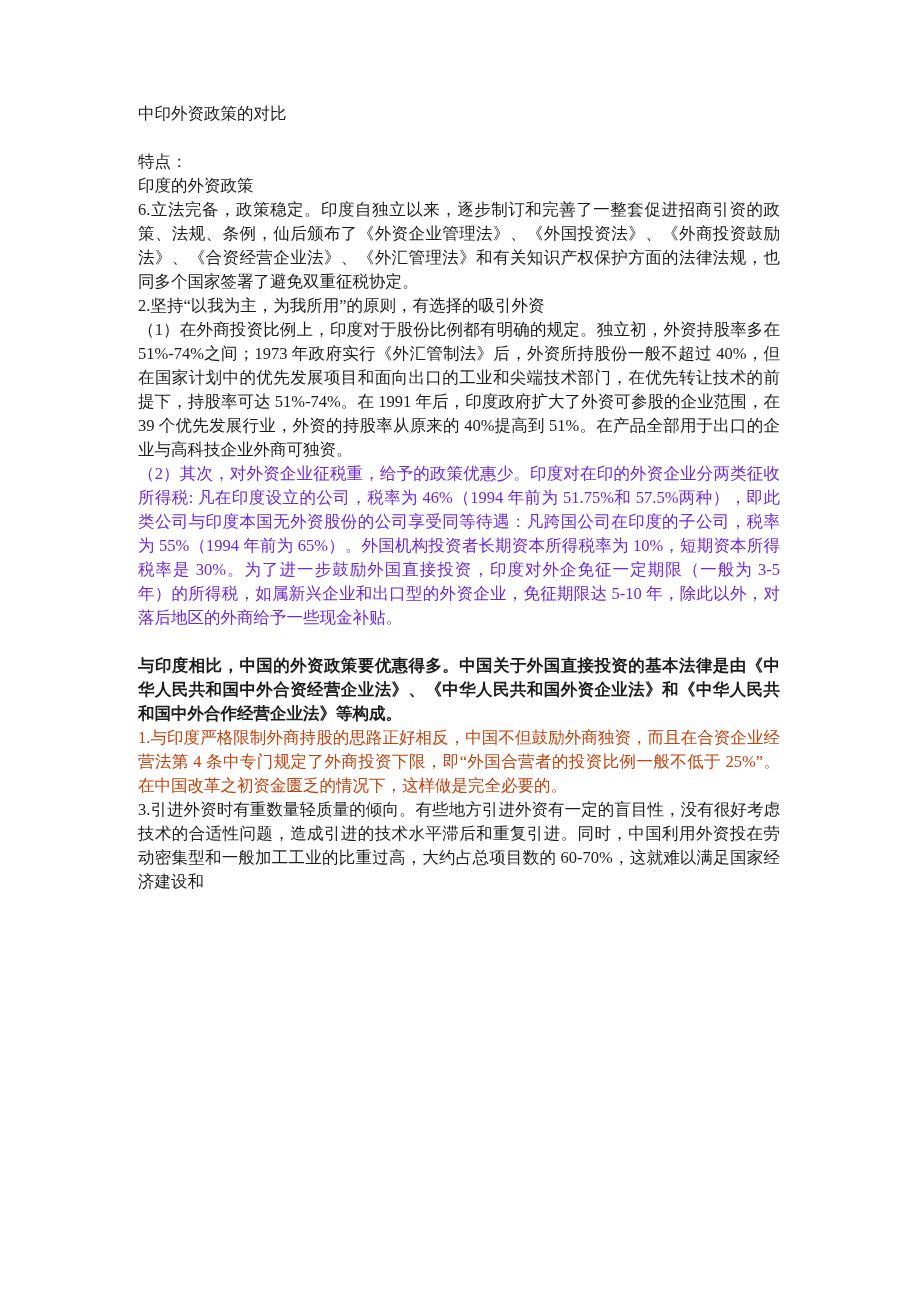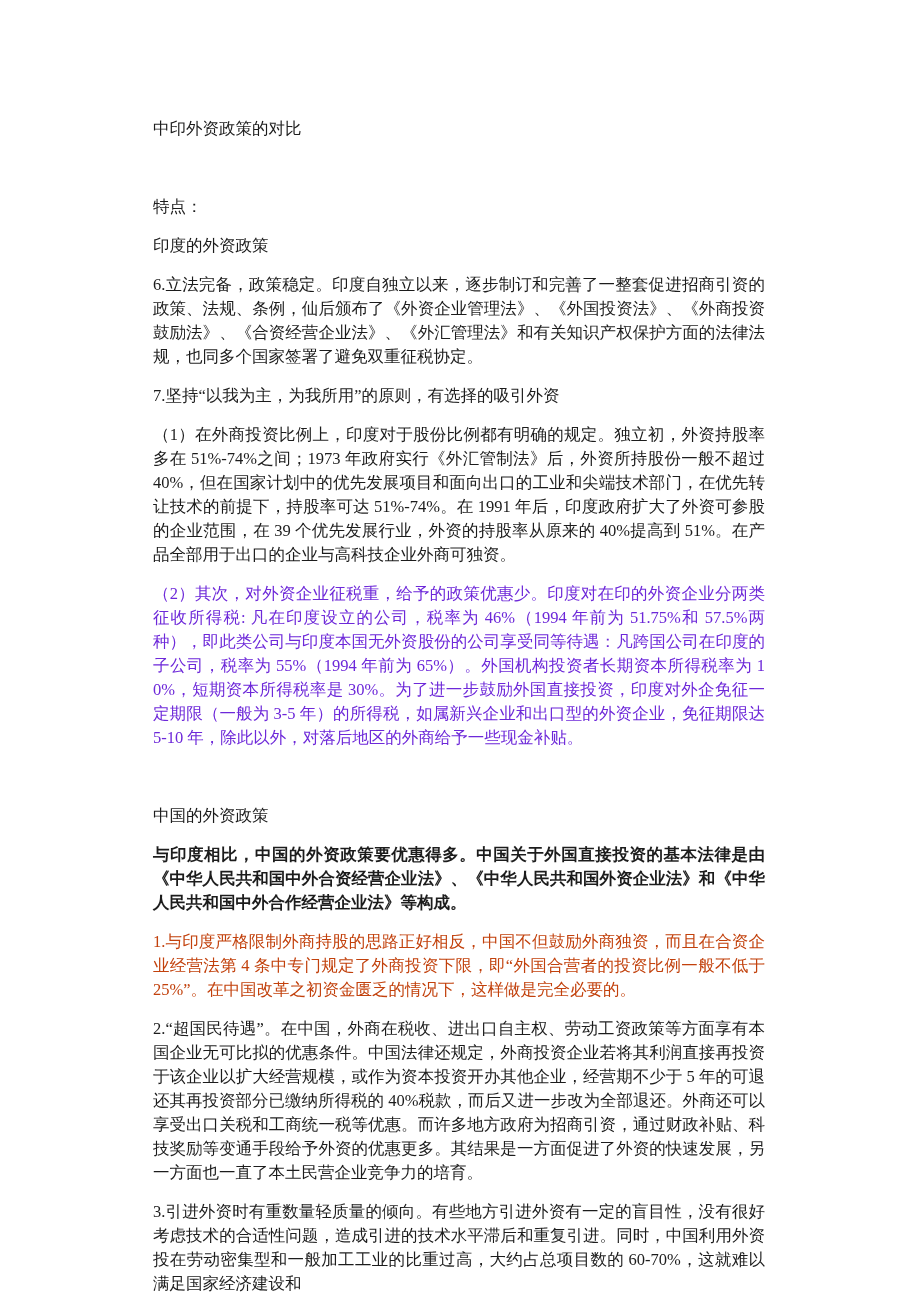--- a/index.html
+++ b/index.html
@@ -9,21 +9,21 @@
   }
   .doc-page {
     box-sizing: border-box;
     width: 920px;
     height: 1302px;
     background: #ffffff;
     padding: 102px 140px 0 138px;
     overflow: hidden;
   }
   .doc-page p {
-    margin: 15px;
+    margin: 0;
     padding: 0;
     font-family: "Liberation Serif", "DejaVu Serif", serif;
     font-size: 16.5px;
     line-height: 24px;
     min-height: 24px;
     color: #1c1c1c;
     text-align: justify;
     text-justify: inter-ideograph;
     word-break: break-all;
   }
@@ -33,22 +33,20 @@
 </style>
 </head>
 <body style="background: rgb(255, 255, 255);">
 
 <div class="doc-page">
   <p class="heading" style="color: rgb(28, 28, 28);">中印外资政策的对比</p>
   <p style="color: rgb(28, 28, 28);"></p>
   <p class="heading" style="color: rgb(28, 28, 28);">特点：</p>
   <p class="heading" style="color: rgb(28, 28, 28);">印度的外资政策</p>
   <p style="color: rgb(28, 28, 28);">6.立法完备，政策稳定。印度自独立以来，逐步制订和完善了一整套促进招商引资的政策、法规、条例，仙后颁布了《外资企业管理法》、《外国投资法》、《外商投资鼓励法》、《合资经营企业法》、《外汇管理法》和有关知识产权保护方面的法律法规，也同多个国家签署了避免双重征税协定。</p>
-  <p style="color: rgb(28, 28, 28);">7.坚持“以我为主，为我所用”的原则，有选择的吸引外资</p>
+  <p style="color: rgb(28, 28, 28);">2.坚持“以我为主，为我所用”的原则，有选择的吸引外资</p>
   <p style="color: rgb(28, 28, 28);">（1）在外商投资比例上，印度对于股份比例都有明确的规定。独立初，外资持股率多在 51%-74%之间；1973 年政府实行《外汇管制法》后，外资所持股份一般不超过 40%，但在国家计划中的优先发展项目和面向出口的工业和尖端技术部门，在优先转让技术的前提下，持股率可达 51%-74%。在 1991 年后，印度政府扩大了外资可参股的企业范围，在 39 个优先发展行业，外资的持股率从原来的 40%提高到 51%。在产品全部用于出口的企业与高科技企业外商可独资。</p>
   <p style="color: #6d28d9;">（2）其次，对外资企业征税重，给予的政策优惠少。印度对在印的外资企业分两类征收所得税: 凡在印度设立的公司，税率为 46%（1994 年前为 51.75%和 57.5%两种），即此类公司与印度本国无外资股份的公司享受同等待遇：凡跨国公司在印度的子公司，税率为 55%（1994 年前为 65%）。外国机构投资者长期资本所得税率为 10%，短期资本所得税率是 30%。为了进一步鼓励外国直接投资，印度对外企免征一定期限（一般为 3-5 年）的所得税，如属新兴企业和出口型的外资企业，免征期限达 5-10 年，除此以外，对落后地区的外商给予一些现金补贴。</p>
   <p style="color: rgb(28, 28, 28);"></p>
-  <p class="heading" style="color: rgb(28, 28, 28);">中国的外资政策</p>
   <p style="color: rgb(28, 28, 28); font-weight: bold;">与印度相比，中国的外资政策要优惠得多。中国关于外国直接投资的基本法律是由《中华人民共和国中外合资经营企业法》、《中华人民共和国外资企业法》和《中华人民共和国中外合作经营企业法》等构成。</p>
   <p style="color: #c2410c;">1.与印度严格限制外商持股的思路正好相反，中国不但鼓励外商独资，而且在合资企业经营法第 4 条中专门规定了外商投资下限，即“外国合营者的投资比例一般不低于 25%”。在中国改革之初资金匮乏的情况下，这样做是完全必要的。</p>
-  <p style="color: rgb(28, 28, 28);">2.“超国民待遇”。在中国，外商在税收、进出口自主权、劳动工资政策等方面享有本国企业无可比拟的优惠条件。中国法律还规定，外商投资企业若将其利润直接再投资于该企业以扩大经营规模，或作为资本投资开办其他企业，经营期不少于 5 年的可退还其再投资部分已缴纳所得税的 40%税款，而后又进一步改为全部退还。外商还可以享受出口关税和工商统一税等优惠。而许多地方政府为招商引资，通过财政补贴、科技奖励等变通手段给予外资的优惠更多。其结果是一方面促进了外资的快速发展，另一方面也一直了本土民营企业竞争力的培育。</p>
   <p style="color: rgb(28, 28, 28);">3.引进外资时有重数量轻质量的倾向。有些地方引进外资有一定的盲目性，没有很好考虑技术的合适性问题，造成引进的技术水平滞后和重复引进。同时，中国利用外资投在劳动密集型和一般加工工业的比重过高，大约占总项目数的 60-70%，这就难以满足国家经济建设和</p>
 </div>
 
 </body></html>

